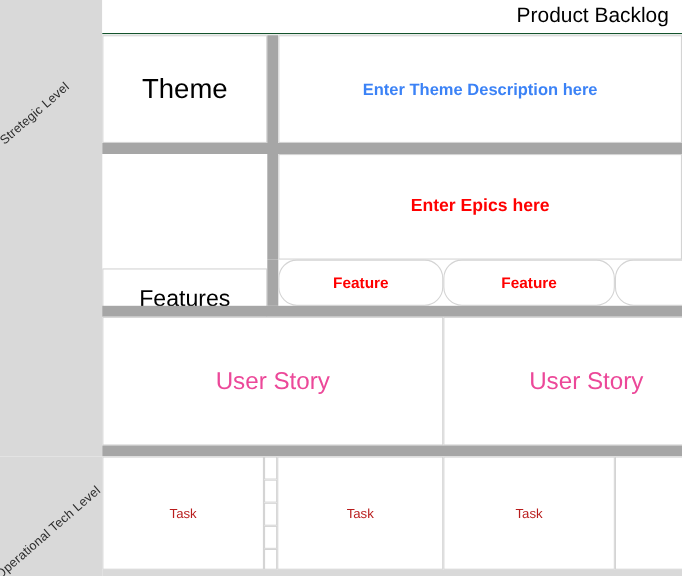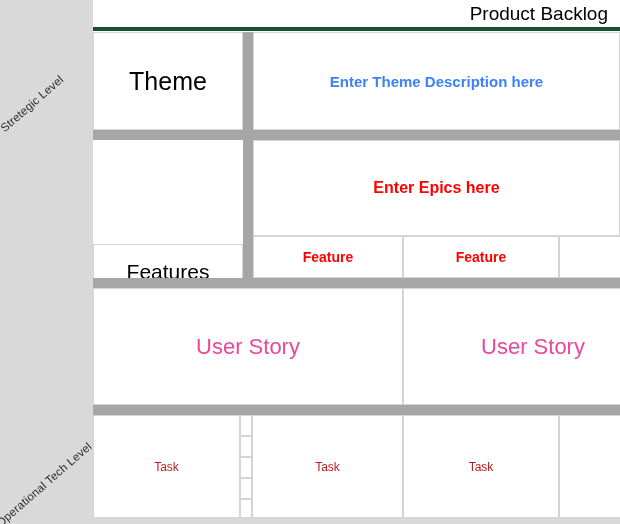--- a/index.html
+++ b/index.html
@@ -68,21 +68,21 @@
   }
 
   
   .t-title   { font-size: 19px; font-weight: 400; color: #000; }
   .t-big     { font-size: 25px; font-weight: 400; color: #000; }
   .t-mid     { font-size: 21px; font-weight: 400; color: #000; }
   .t-story   { font-size: 22px; font-weight: 400; color: #ec4899; }
   .t-task    { font-size: 12px; font-weight: 400; color: #b91c1c; }
   .t-redbig  { font-size: 15px; font-weight: 700; color: #3b82f6; }
   .t-redmid  { font-size: 16px; font-weight: 700; color: #ff0000; }
-  .t-redsm   { font-size: 14px; font-weight: 700; color: #ff0000; }
+  .t-redsm   { font-size: 14px; font-weight: 700; color: #ff0000; border-radius: 17px; }
 
   .title-cell { justify-content: flex-end; padding-right: 12px; }
 
   .noborder { border: none; }
   .subdiv {
     position: absolute;
     background: #ffffff;
     border: 1px solid #d4d4d4;
     box-sizing: border-box;
   }
@@ -93,21 +93,21 @@
 <div id="board">
 
   <div class="level-band" id="level-strategic">
     <span class="level-label">Stretegic Level</span>
   </div>
 
   <div class="level-band" id="level-operational">
     <span class="level-label">Operational Tech Level</span>
   </div>
 
-  <div class="cell title-cell t-title noborder" style="left:93px; top:0; width:527px; height:31px; border-bottom:4px solid #14532d;">Product Backlog</div>
+  <div class="cell title-cell t-title noborder" style="left:93px; top:0; width:527px; height:31px; border-bottom:1px solid #14532d;">Product Backlog</div>
 
   <div class="cell t-big" style="left:93px; top:32px; width:150px; height:98px;">Theme</div>
 
   <div class="gbar" style="left:243px; top:32px; width:10px; height:98px;"></div>
 
   <div class="cell t-redbig" style="left:253px; top:32px; width:367px; height:98px;">Enter Theme Description here</div>
 
   <div class="gbar" style="left:93px; top:130px; width:527px; height:10px;"></div>
 
 

